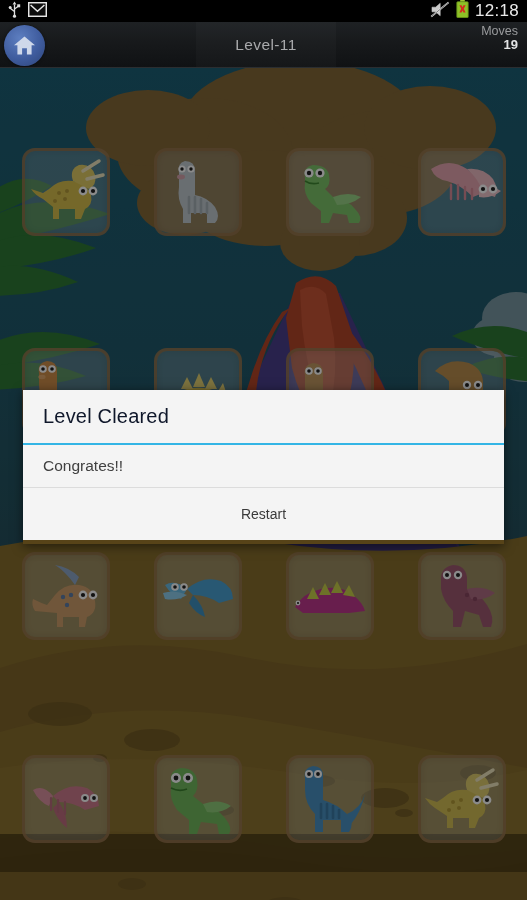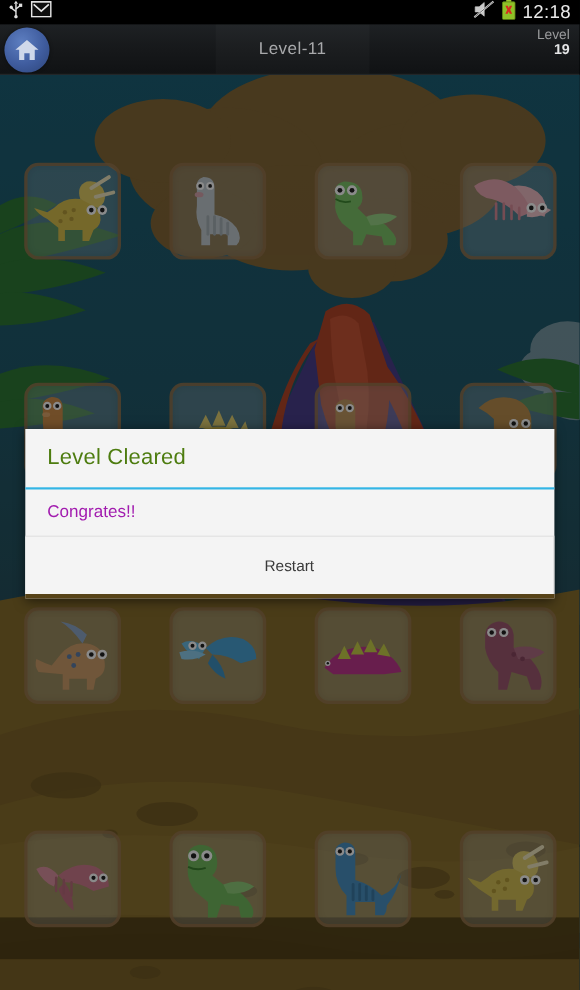--- a/index.html
+++ b/index.html
@@ -89,27 +89,27 @@
     background: #f4f4f4;
     box-shadow: 0 2px 10px rgba(0,0,0,.55);
     z-index: 50;
     font-family: "Liberation Sans", sans-serif;
   }
   #dialog-title-bar {
     height: 55px; display: flex; align-items: center;
     padding: 0 20px;
     border-bottom: 2px solid #33b5e5;
   }
-  #dialog-title { color: #4d7c0f; font-size: 20px; letter-spacing: .2px; }
+  #dialog-title { color: #0f172a; font-size: 20px; letter-spacing: .2px; }
   #dialog-body {
     height: 43px; display: flex; align-items: center; padding: 0 20px;
     border-bottom: 1px solid #dcdcdc;
   }
-  #dialog-message { color: #a21caf; font-size: 15.5px; }
-  #dialog-buttons { height: 52px; display: flex; }
+  #dialog-message { color: #404040; font-size: 15.5px; }
+  #dialog-buttons { height: 52px; display: flex; flex-direction: column; }
   .dlg-btn {
     flex: 1; display: flex; align-items: center; justify-content: center;
     color: #3a3a3a; font-size: 14px;
     background: #f4f4f4;
     cursor: pointer;
   }
   #dlg-divider { width: 1px; background: #dcdcdc; }
   #dialog-bottom-rule { height: 4px; background: #574318; }
 </style>
 </head>
@@ -161,21 +161,21 @@
   <div id="action-bar">
     <div id="home-button">
       <div class="home-circle">
         <svg width="23" height="21" viewBox="0 0 23 21">
           <path d="M11.5 1.4 L22 10.2 L18.6 10.2 L18.6 19.6 L13.9 19.6 L13.9 13.3 L9.1 13.3 L9.1 19.6 L4.4 19.6 L4.4 10.2 L1 10.2 Z" fill="#cfd8ea"></path>
         </svg>
       </div>
     </div>
     <div id="ab-title">Level-11</div>
     <div id="moves-box">
-      <span id="moves-label">Level</span>
+      <span id="moves-label">Moves</span>
       <span id="moves-value">19</span>
     </div>
   </div>
 
   <div id="game-area">
 
     <svg id="bg-svg" viewBox="0 0 527 832" preserveAspectRatio="none">
       <defs>
         <linearGradient id="skyGrad" x1="0" y1="0" x2="0" y2="1">
           <stop offset="0%" stop-color="#1d6076"></stop>

